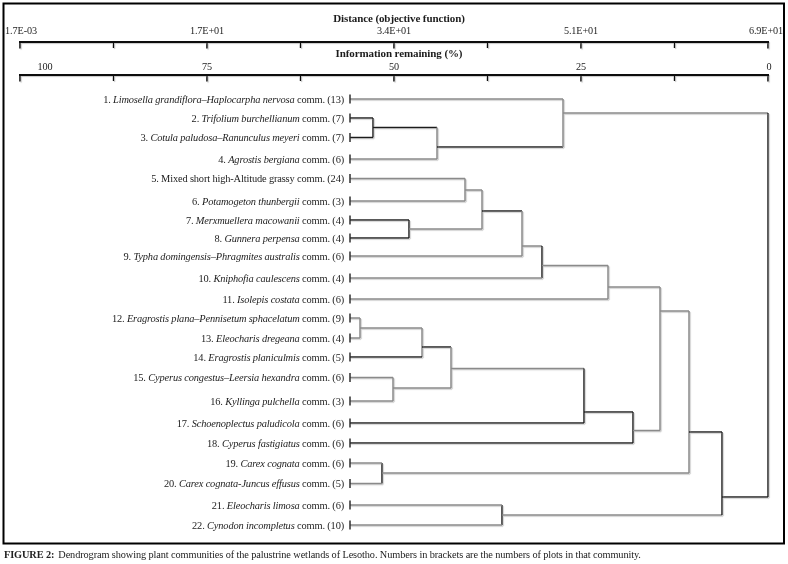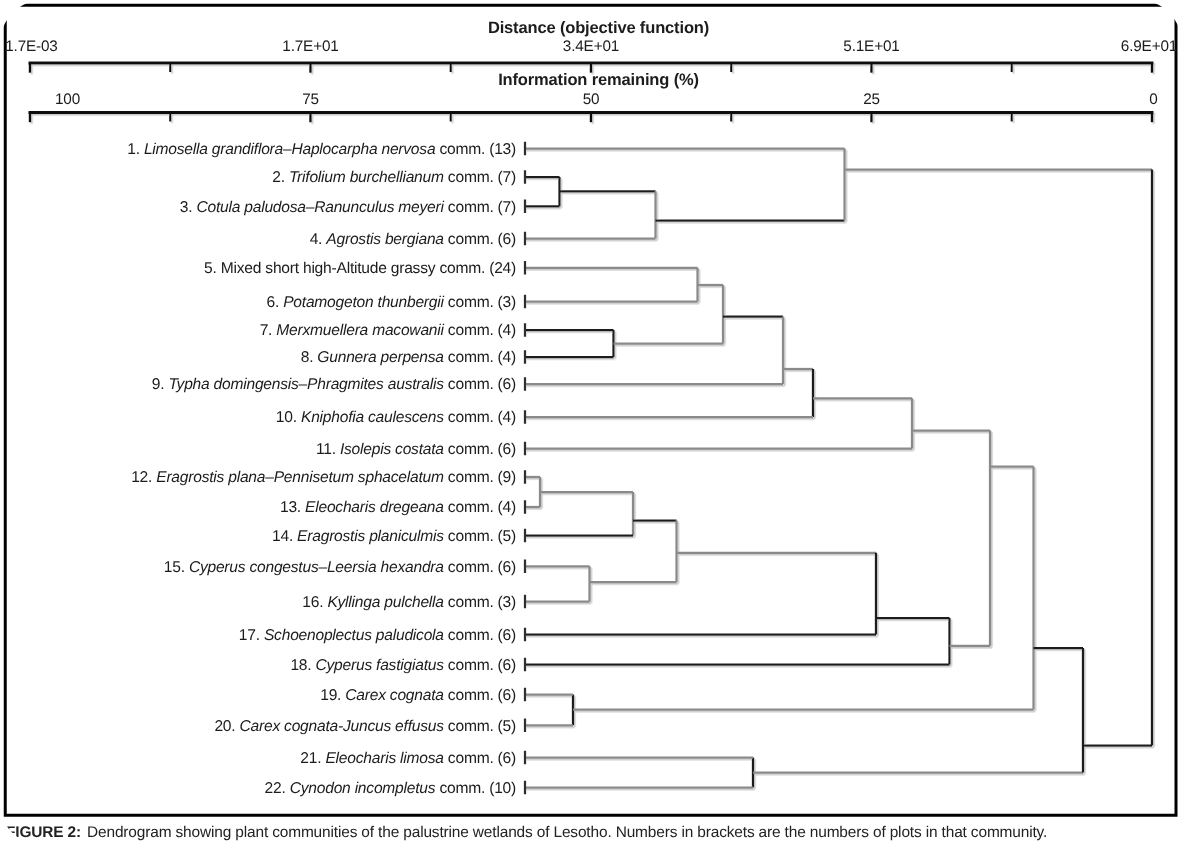--- a/index.html
+++ b/index.html
@@ -1,17 +1,17 @@
 <!DOCTYPE html>
 <html><head>
 <meta charset="utf-8">
 <style>
   html,body{margin:0;padding:0;background:#fff;}
   .page{position:relative;width:788px;height:564px;background:#ffffff;overflow:hidden;
-        font-family:Liberation Sans, sans-serif;border-radius:29px;}
+        font-family:Liberation Serif, serif;}
   svg text{fill:#1c1c1c;}
   .ax-title{font-size:11px;font-weight:bold;text-anchor:middle;letter-spacing:-0.1px;}
   .tick-lab{font-size:10.2px;text-anchor:middle;letter-spacing:-0.1px;}
   .leaf-lab{font-size:10.4px;text-anchor:end;letter-spacing:-0.15px;}
   .leaf-lab .it{font-style:italic;}
   .cap{font-size:10.3px;letter-spacing:-0.1px;fill:#222;}
   .cap .capb{font-weight:bold;}
   line{stroke-linecap:butt;}
 </style>
 </head>

